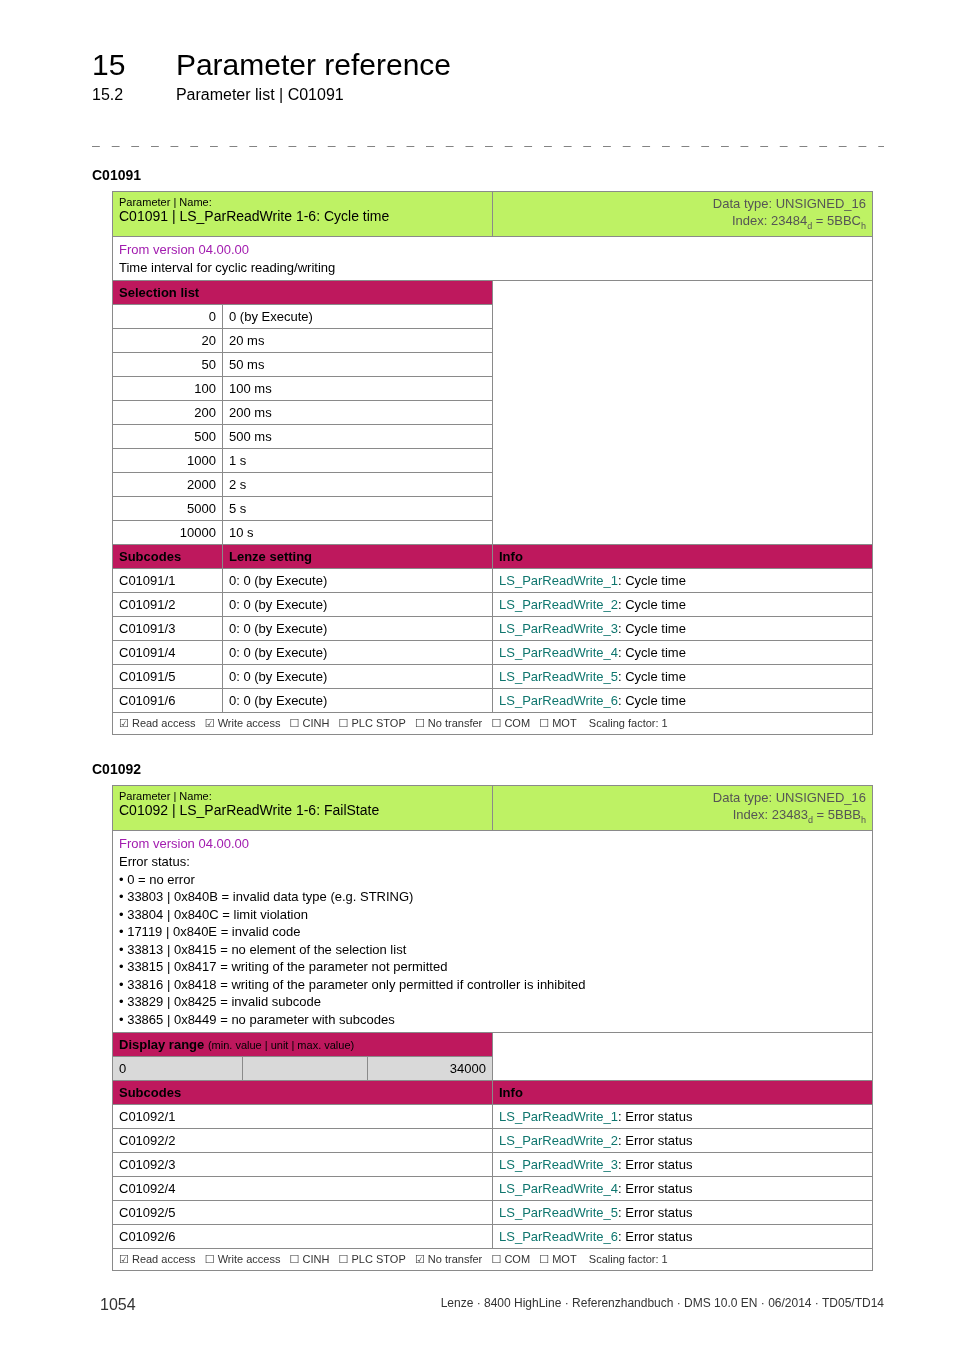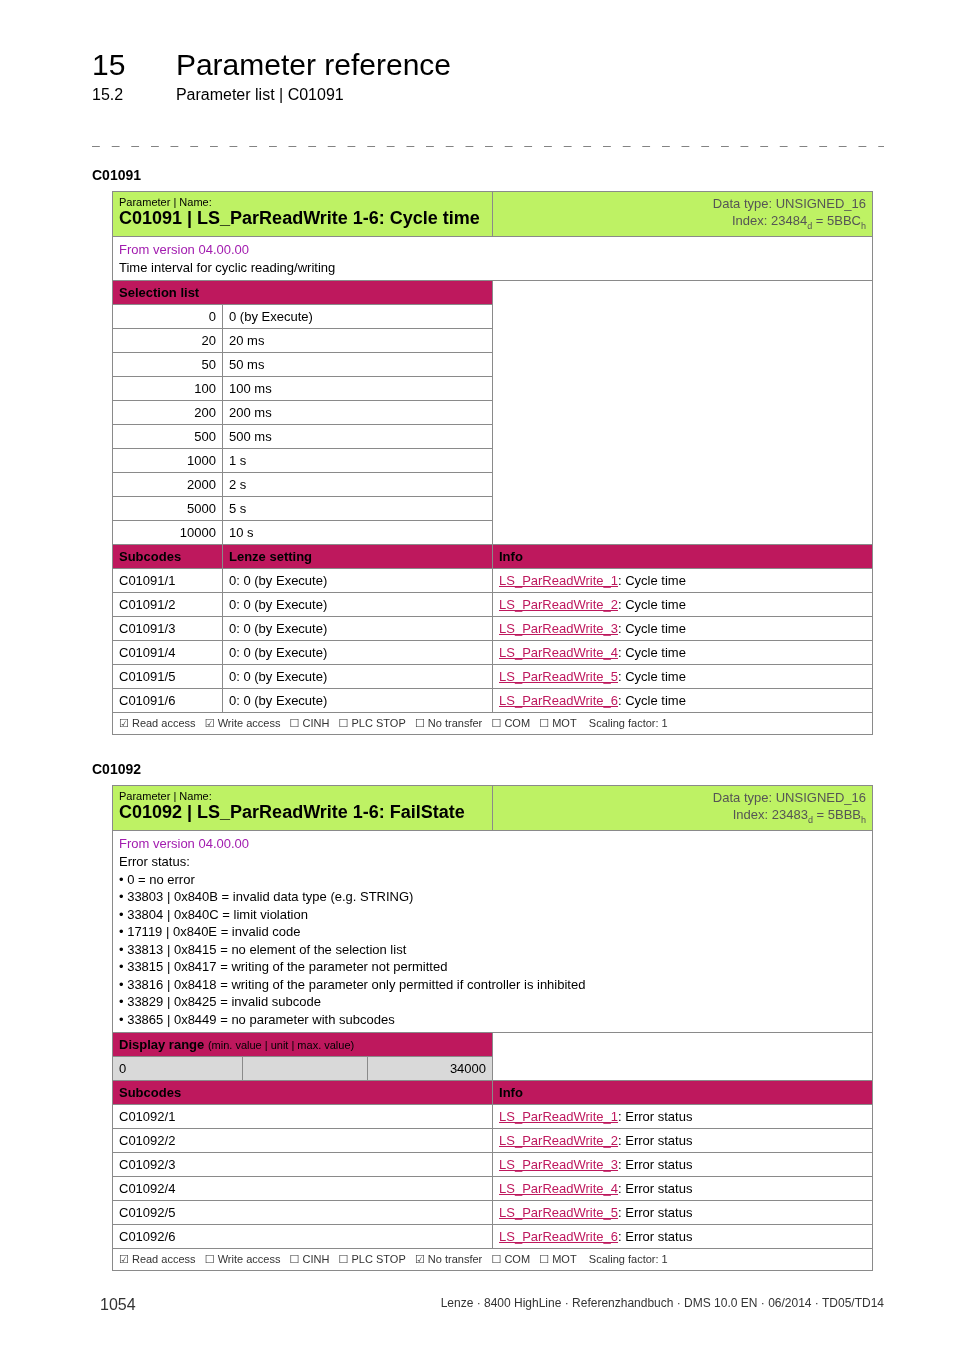--- a/index.html
+++ b/index.html
@@ -72,32 +72,31 @@
     vertical-align: top;
     word-wrap: break-word;
   }
   .hdr-row td {
     background: #bef264;
   }
   .hdr-left {
     font-size: 11px;
   }
   .hdr-title {
-    font-weight: bold;
-    font-size: 18px;
+    font-weight: normal;
+    font-size: 14px;
   }
   .hdr-right {
     text-align: right;
     font-size: 11px;
     color: #555;
     line-height: 1.3;
   }
   .link {
-    color: #be185d;
-    text-decoration: underline;
+    color: #0f766e;
   }
   .linkx {
     color: #a21caf;
   }
   .sel-row td {
     background: #be185d;
     font-weight: bold;
   }
   .num-col {
     text-align: right;

